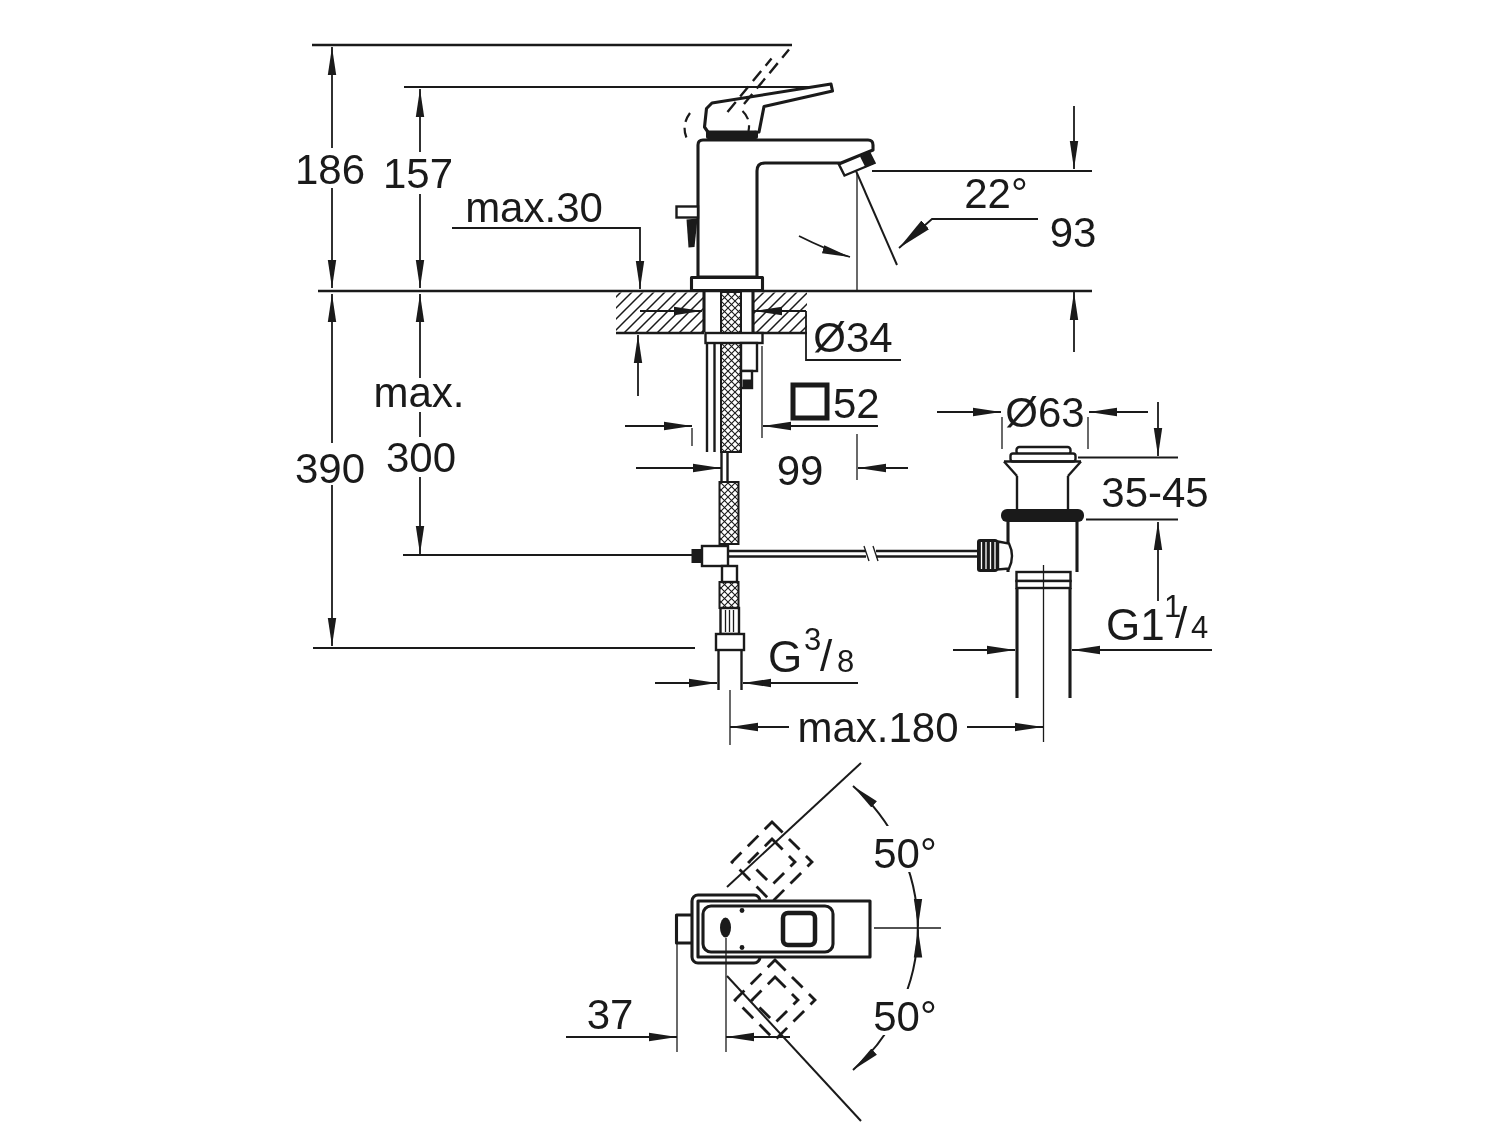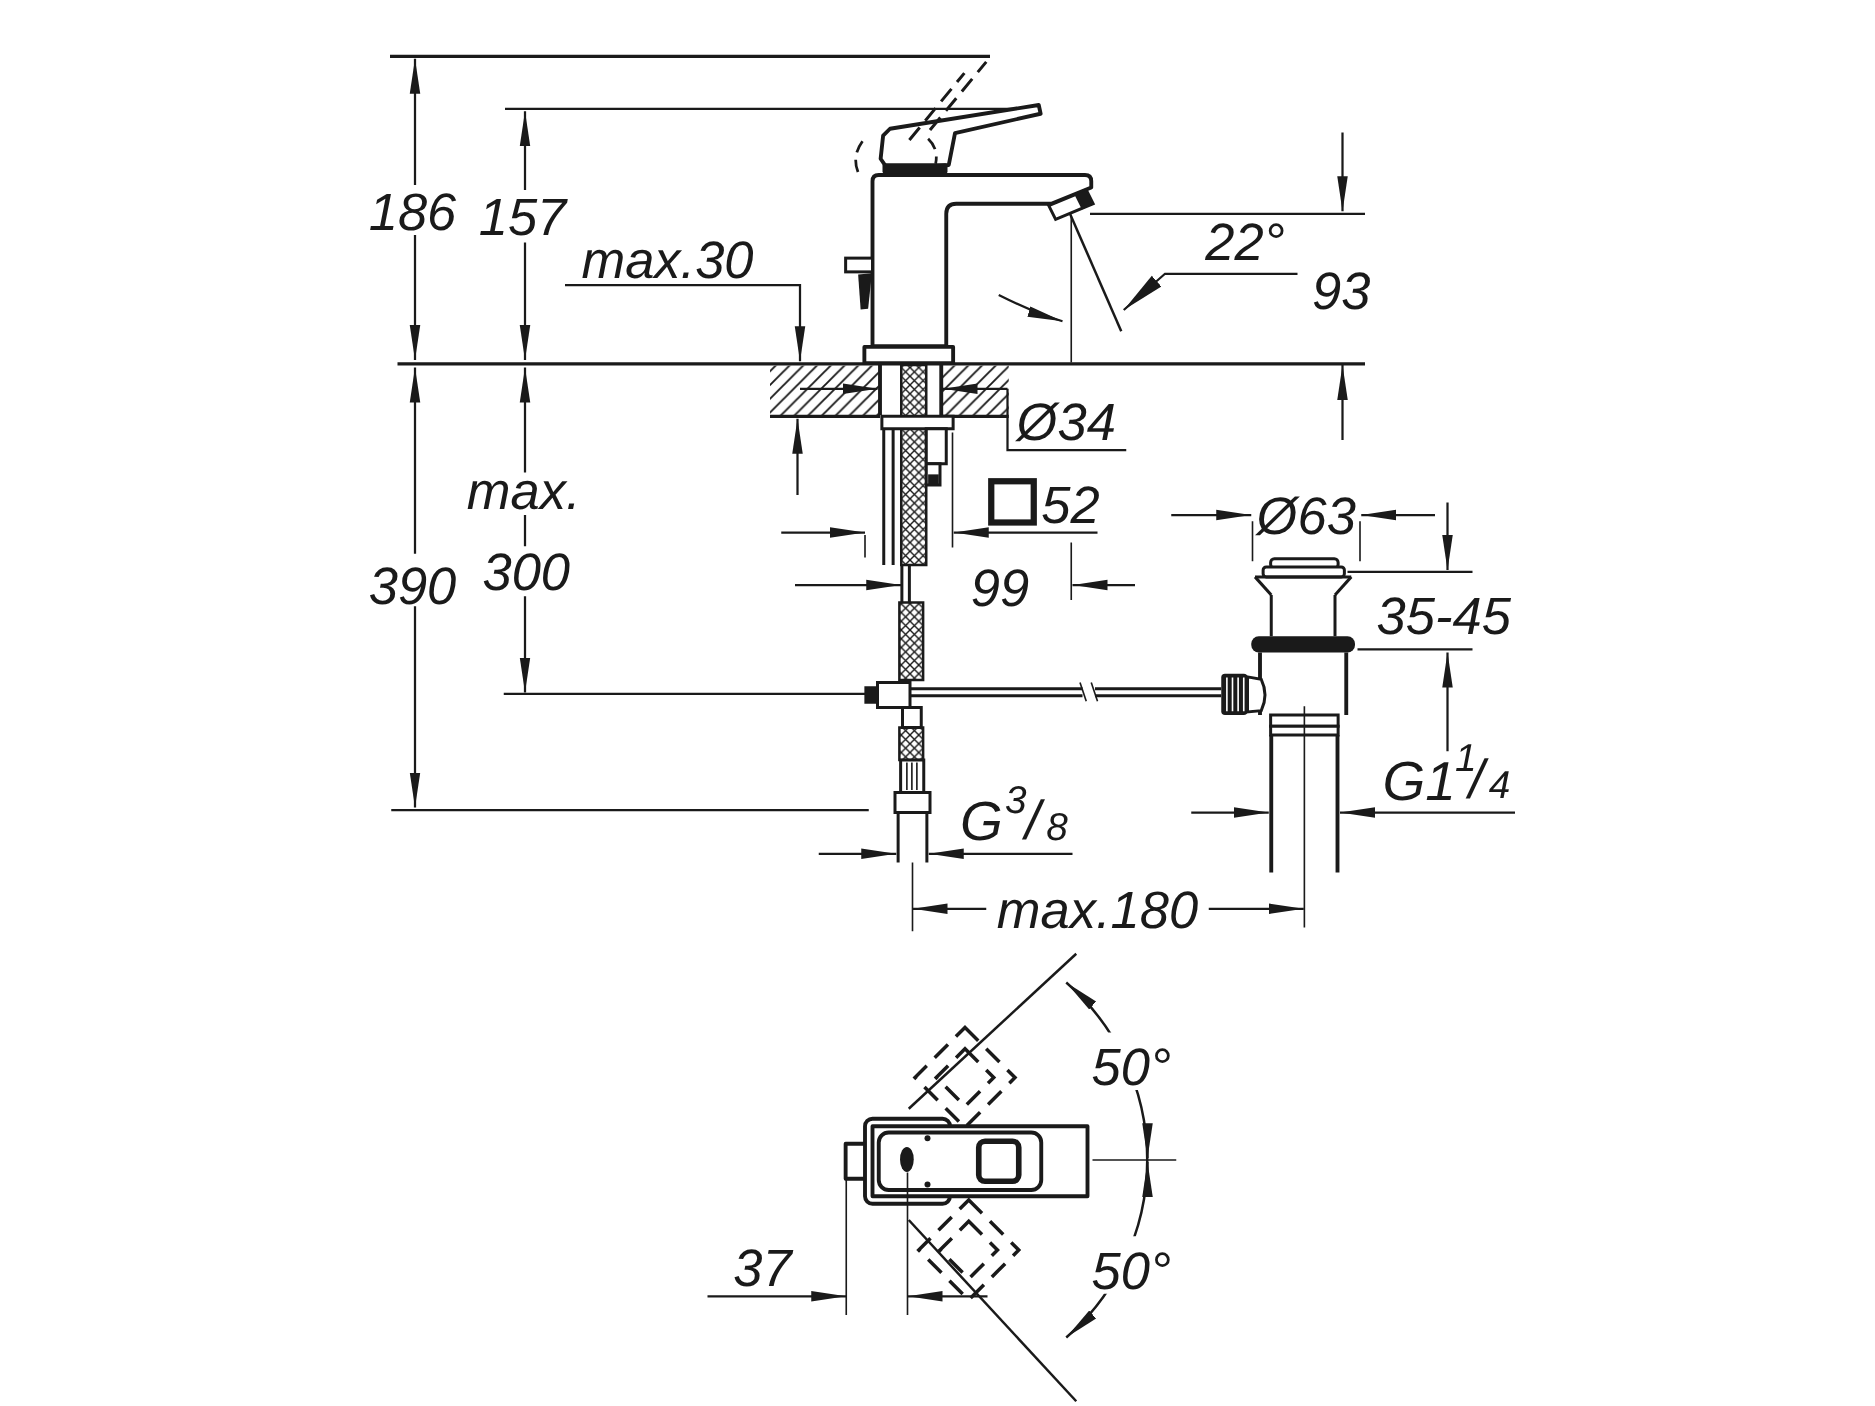--- a/index.html
+++ b/index.html
@@ -1,16 +1,16 @@
 <!DOCTYPE html>
 <html><head>
 <meta charset="utf-8">
 <style>
   html,body{margin:0;padding:0;background:#ffffff;}
-  #stage{position:relative;width:1280px;height:1125px;background:#ffffff;overflow:hidden;font-style:italic;}
+  #stage{position:relative;width:1280px;height:1125px;background:#ffffff;overflow:hidden;}
   svg{display:block;}
   text{font-family:"Liberation Sans", sans-serif; fill:#1a1a1a;}
   .dim  {stroke:#1a1a1a;stroke-width:1.8;fill:none;}
   .thin {stroke:#1a1a1a;stroke-width:1.3;fill:none;}
   .ref  {stroke:#1a1a1a;stroke-width:2.6;fill:none;}
   .obj  {stroke:#1a1a1a;stroke-width:3.1;fill:none;stroke-linejoin:round;}
   .objf {stroke:#1a1a1a;stroke-width:3.1;fill:#ffffff;stroke-linejoin:round;}
   .obj2 {stroke:#1a1a1a;stroke-width:2.4;fill:none;}
   .obj2f{stroke:#1a1a1a;stroke-width:2.4;fill:#ffffff;}
   .blk  {fill:#1a1a1a;stroke:none;}

